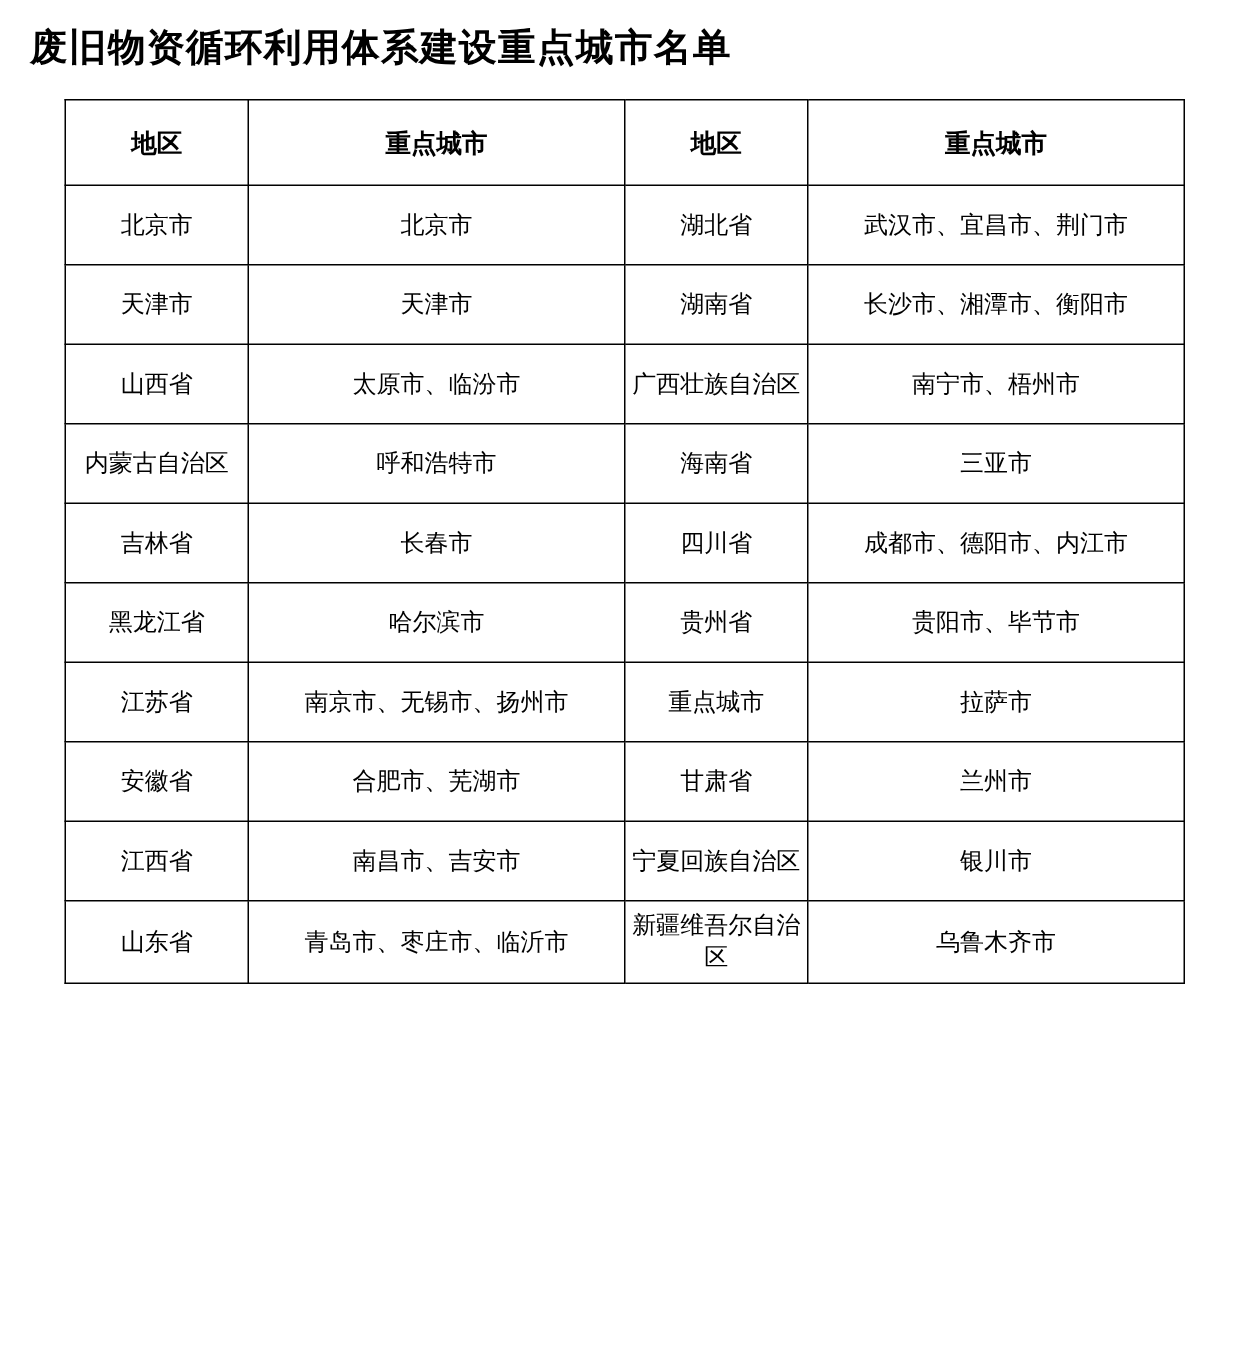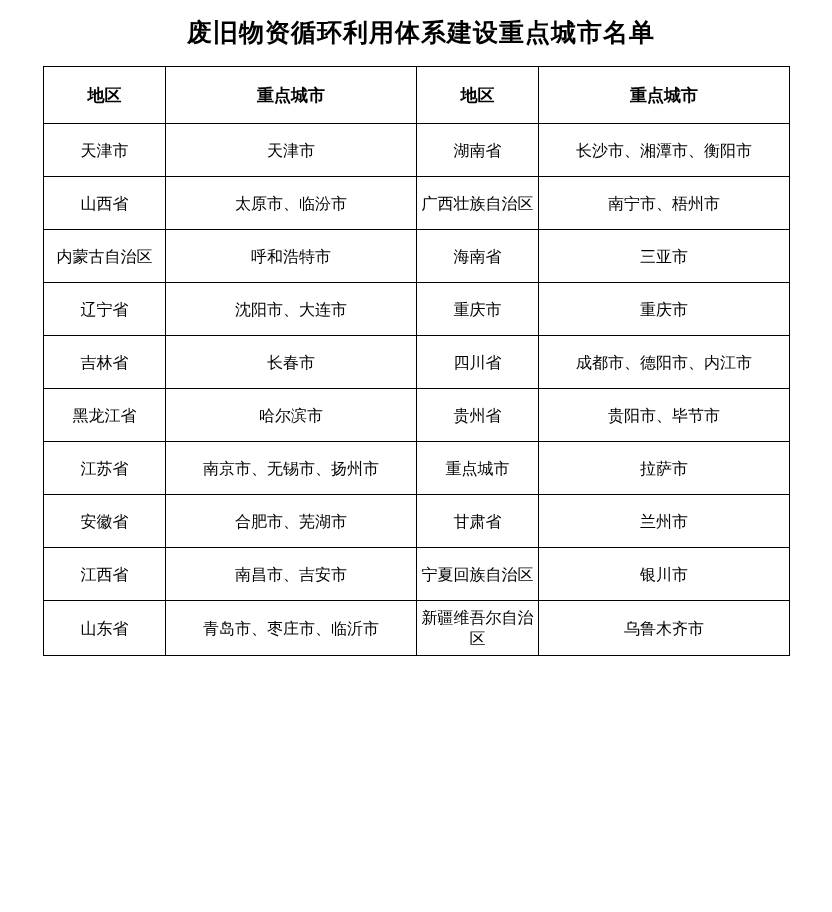--- a/index.html
+++ b/index.html
@@ -14,25 +14,25 @@
     color: #000000;
     overflow: hidden;
   }
   .page {
     width: 832px;
     height: 912px;
     position: relative;
     box-sizing: border-box;
   }
   .doc-title {
-    text-align: center;
+    text-align: left;
     font-size: 25px;
     font-weight: bold;
     letter-spacing: 1px;
-    margin: 16px 0 0 10px;
+    margin: 16px 0 0 0;
     padding: 0 20px;
     line-height: 34px;
     font-family: "Liberation Serif", "DejaVu Serif", serif;
   }
   .table-wrap {
     margin: 16px auto 0 auto;
     width: 746px;
   }
   table.city-table {
     border-collapse: collapse;
@@ -82,42 +82,42 @@
       <thead>
         <tr>
           <th>地区</th>
           <th>重点城市</th>
           <th>地区</th>
           <th>重点城市</th>
         </tr>
       </thead>
       <tbody>
         <tr>
+          <td>北京市</td>
+          <td>北京市</td>
+          <td>湖北省</td>
+          <td>武汉市、宜昌市、荆门市</td>
+        </tr>
+        <tr>
           <td>天津市</td>
           <td>天津市</td>
           <td>湖南省</td>
           <td>长沙市、湘潭市、衡阳市</td>
         </tr>
         <tr>
           <td>山西省</td>
           <td>太原市、临汾市</td>
           <td>广西壮族自治区</td>
           <td>南宁市、梧州市</td>
         </tr>
         <tr>
           <td>内蒙古自治区</td>
           <td>呼和浩特市</td>
           <td>海南省</td>
           <td>三亚市</td>
-        </tr>
-        <tr>
-          <td>辽宁省</td>
-          <td>沈阳市、大连市</td>
-          <td>重庆市</td>
-          <td>重庆市</td>
         </tr>
         <tr>
           <td>吉林省</td>
           <td>长春市</td>
           <td>四川省</td>
           <td>成都市、德阳市、内江市</td>
         </tr>
         <tr>
           <td>黑龙江省</td>
           <td>哈尔滨市</td>

